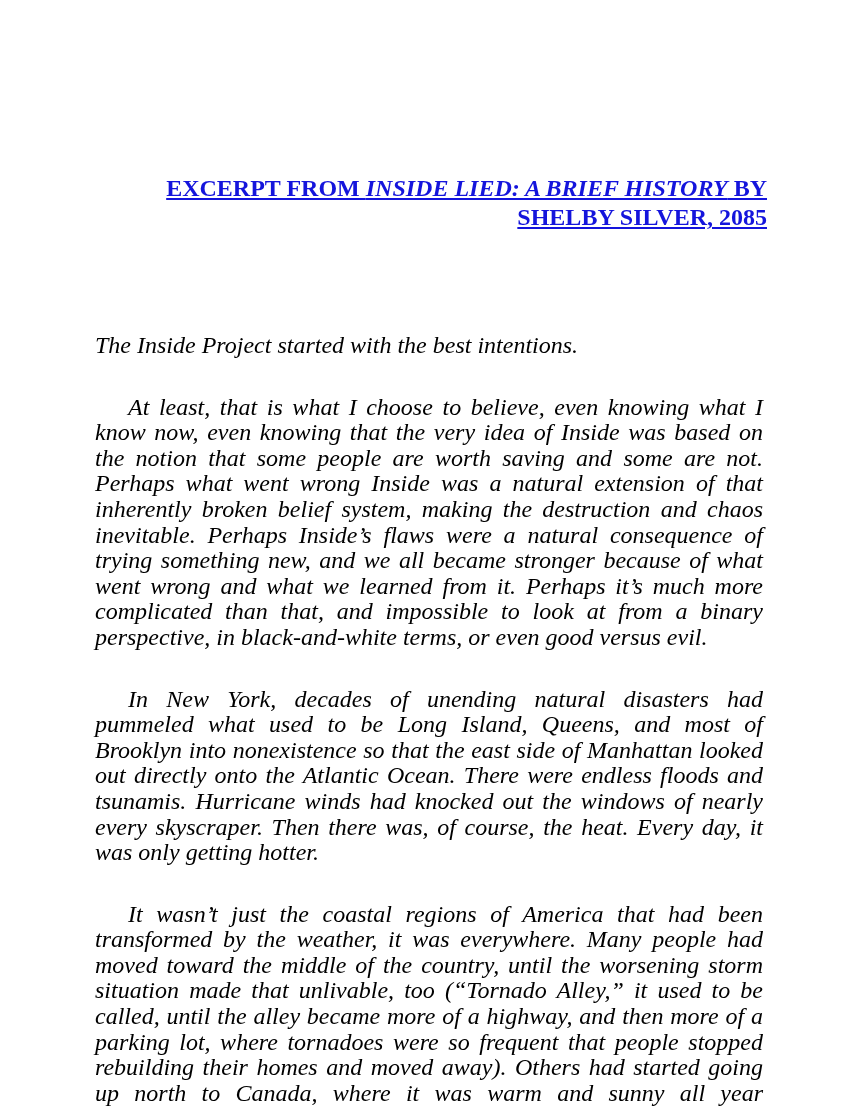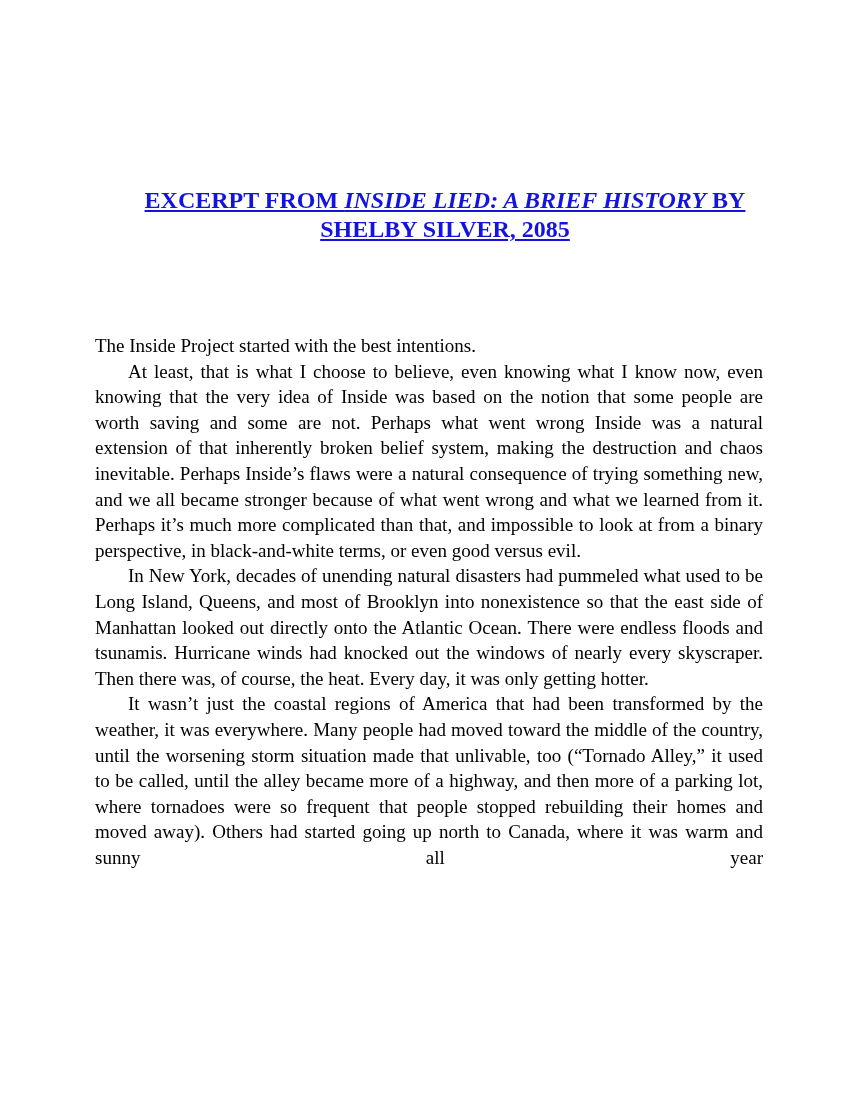--- a/index.html
+++ b/index.html
@@ -14,48 +14,50 @@
     background: #ffffff;
     color: #000000;
     font-family: "Liberation Serif", serif;
     overflow: hidden;
   }
   .heading {
     position: absolute;
     top: 170px;
     left: 95px;
     width: 668px;
-    margin: 16px;
-    text-align: center;
+    margin: 4px;
+    text-align: right;
     font-family: "Liberation Serif", serif;
     font-weight: bold;
     font-size: 24px;
     line-height: 29px;
     color: #1414dc;
     text-decoration: underline;
     text-underline-offset: 2px;
   }
   .heading .italic {
     font-style: italic;
   }
   .body-text {
     position: absolute;
     top: 333px;
     left: 95px;
     width: 668px;
-    font-size: 19px;
+    font-size: 24px;
     line-height: 25.6px;
     text-align: justify;
+    font-style: italic;
   }
   .body-text p {
     margin: 0;
     padding: 0;
   }
   .body-text p.indent {
     text-indent: 33px;
+    margin-top: 36px;
   }
   .body-text p.continued {
     text-align-last: justify;
   }
 </style>
 </head>
 <body>
 
 <div class="page">
 

